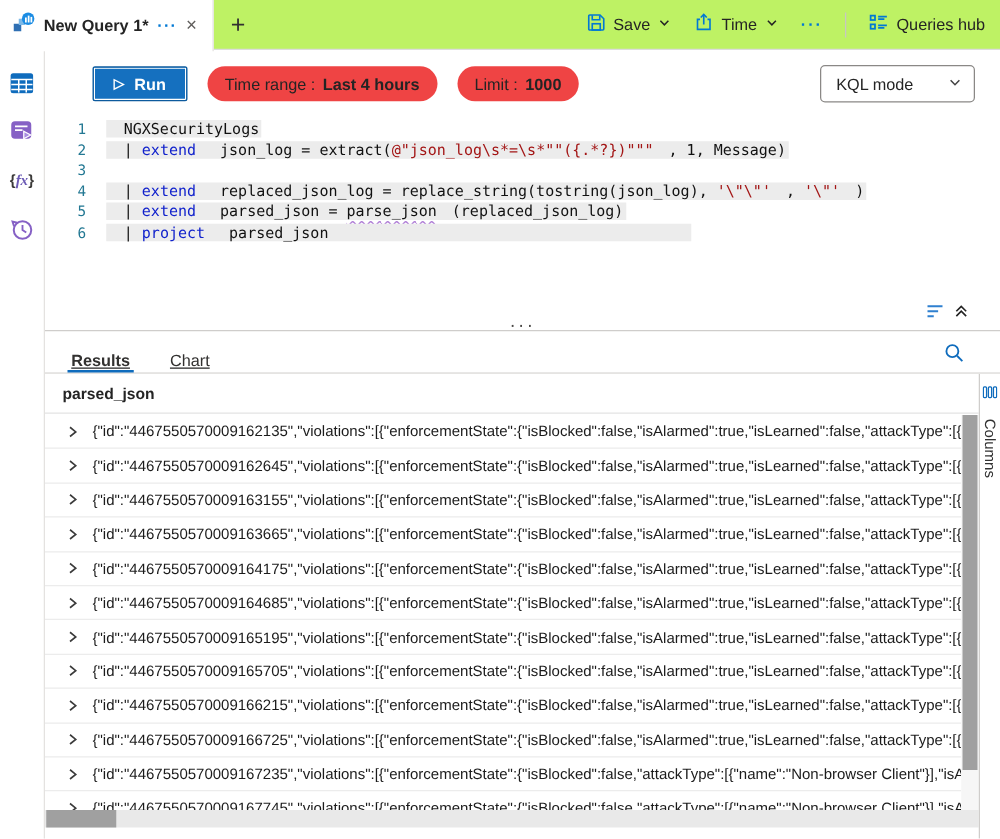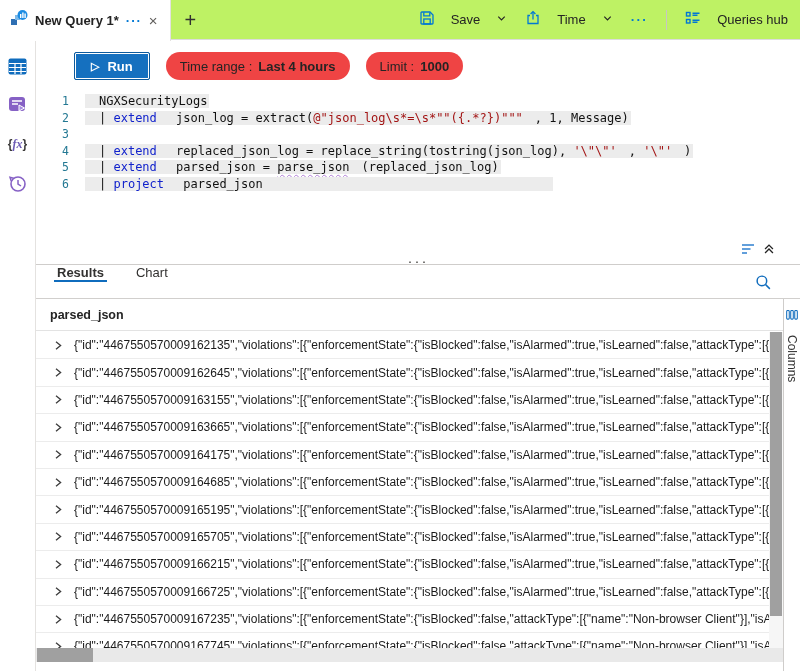--- a/index.html
+++ b/index.html
@@ -11,21 +11,21 @@
   .tabbar { height:40px; background:#bef264; display:flex; align-items:center;
     border-bottom:1px solid #dcdcdc; position:relative; }
   .tab { height:41px; margin-bottom:-1px; background:#fff; display:flex; align-items:center;
     gap:7px; padding:0 12px 0 10px; border-right:1px solid #e3e1df; z-index:2; }
   .tab-title { font-size:13px; font-weight:700; color:#242424; white-space:nowrap; }
   .tab-dots { color:#0078d4; font-weight:700; letter-spacing:1px; font-size:13px; cursor:pointer; }
   .tab-close { color:#605e5c; font-size:15px; line-height:1; cursor:pointer; }
   .new-tab { background:none; border:none; font-size:20px; font-weight:300; color:#323130;
     margin-left:14px; cursor:pointer; line-height:1; }
   .tb-actions { margin-left:auto; display:flex; align-items:center; gap:18px; padding-right:12px; }
-  .tb-item { display:flex; align-items:center; gap:16px; font-size:13px; color:#242424; cursor:pointer; }
+  .tb-item { display:flex; align-items:center; gap:6px; font-size:13px; color:#242424; cursor:pointer; }
   .tb-more { color:#0078d4; font-weight:700; letter-spacing:1.5px; font-size:13px; cursor:pointer; }
   .vdiv { width:1px; height:20px; background:#c8c6c4; }
 
   
   .main { flex:1; display:flex; min-height:0; }
   .rail { width:36px; background:#fff; border-right:1px solid #e4e2e0; display:flex;
     flex-direction:column; align-items:center; padding-top:15px; gap:17px; }
   .rail-btn { width:22px; height:22px; display:flex; align-items:center; justify-content:center; cursor:pointer; }
   .fx-glyph { font-size:12px; color:#3b3a39; font-weight:600; white-space:nowrap; }
   .fx-glyph i { font-family:"Liberation Serif", serif; font-style:italic; color:#6c5bb5; }
@@ -58,22 +58,22 @@
   .tok-sq { color:#111; text-decoration:underline wavy #b180d7; text-decoration-thickness:1px;
     text-underline-offset:3px; }
 
   .editor-actions { position:absolute; right:24px; top:202px; display:flex; align-items:center; gap:6px; }
   .icon-btn { cursor:pointer; display:flex; align-items:center; }
   .drag-dots { position:absolute; bottom:-2px; left:50%; transform:translateX(-50%);
     color:#484644; font-size:15px; letter-spacing:2px; line-height:10px; cursor:row-resize; }
 
   
   .results-panel { flex:1; display:flex; flex-direction:column; min-height:0; background:#fff; }
-  .tabs-row { height:34px; display:flex; align-items:flex-start; padding-left:18px;
-    border-bottom:1px solid #d1cfcd; position:relative; flex:none; }
+  .tabs-row { height:34px; display:flex; align-items:flex-end; padding-left:18px;
+    border-bottom:1px solid #d1cfcd; position:relative; flex:none;text-decoration:underline; }
   .rtab { display:flex; align-items:center; padding:0 3px; margin-right:26px; font-size:13px;
     color:#323130; cursor:pointer; border-bottom:2px solid transparent; }
   .rtab.active { font-weight:700; border-bottom:2px solid #0f6cbd; }
   .search-btn { position:absolute; right:28px; top:9px; cursor:pointer; }
 
   .grid { flex:1; position:relative; overflow:hidden; background:#fff; }
   .grid-header { height:32px; line-height:32px; padding-left:14px; font-size:12.5px; font-weight:700;
     color:#242424; border-bottom:1px solid #e3e3e3; margin-right:17px; cursor:pointer; }
   .grid-rows { position:absolute; top:33px; left:0; right:31px; bottom:23px; overflow:hidden; }
   .grid-row { height:27.4px; display:flex; align-items:center; gap:11px; padding-left:17px;
@@ -198,20 +198,28 @@
             <span>Run</span>
           </button>
           <div class="pill">
             <span>Time range :</span>
             <b>Last 4 hours</b>
           </div>
           <div class="pill">
             <span>Limit :</span>
             <b>1000</b>
           </div>
+          <div class="kql-dd">
+            <span>KQL mode</span>
+            <span>
+              <svg width="12" height="12" viewBox="0 0 12 12" fill="none" stroke="#424242" stroke-width="1.2">
+                  <path d="M2.5 4.2 L6 7.8 L9.5 4.2"></path>
+                </svg>
+            </span>
+          </div>
         </div>
 
         <div class="editor">
           <div id="editor-lines">
               <div class="ed-line"><span class="ln">1</span><span class="code"><span class="tok-p">NGXSecurityLogs</span></span></div>
               <div class="ed-line"><span class="ln">2</span><span class="code"><span class="tok-p">| </span><span class="tok-k">extend</span><span class="tok-p"> json_log = extract(</span><span class="tok-s">@"json_log\s*=\s*""({.*?})"""</span><span class="tok-p">, 1, Message)</span></span></div>
               <div class="ed-line"><span class="ln">3</span></div>
               <div class="ed-line"><span class="ln">4</span><span class="code"><span class="tok-p">| </span><span class="tok-k">extend</span><span class="tok-p"> replaced_json_log = replace_string(tostring(json_log), </span><span class="tok-s">'\"\"'</span><span class="tok-p">, </span><span class="tok-s">'\"'</span><span class="tok-p">)</span></span></div>
               <div class="ed-line"><span class="ln">5</span><span class="code"><span class="tok-p">| </span><span class="tok-k">extend</span><span class="tok-p"> parsed_json = </span><span class="tok-sq">parse_json</span><span class="tok-p">(replaced_json_log)</span></span></div>
               <div class="ed-line"><span class="ln">6</span><span class="code wide"><span class="tok-p">| </span><span class="tok-k">project</span><span class="tok-p"> parsed_json</span></span></div>

